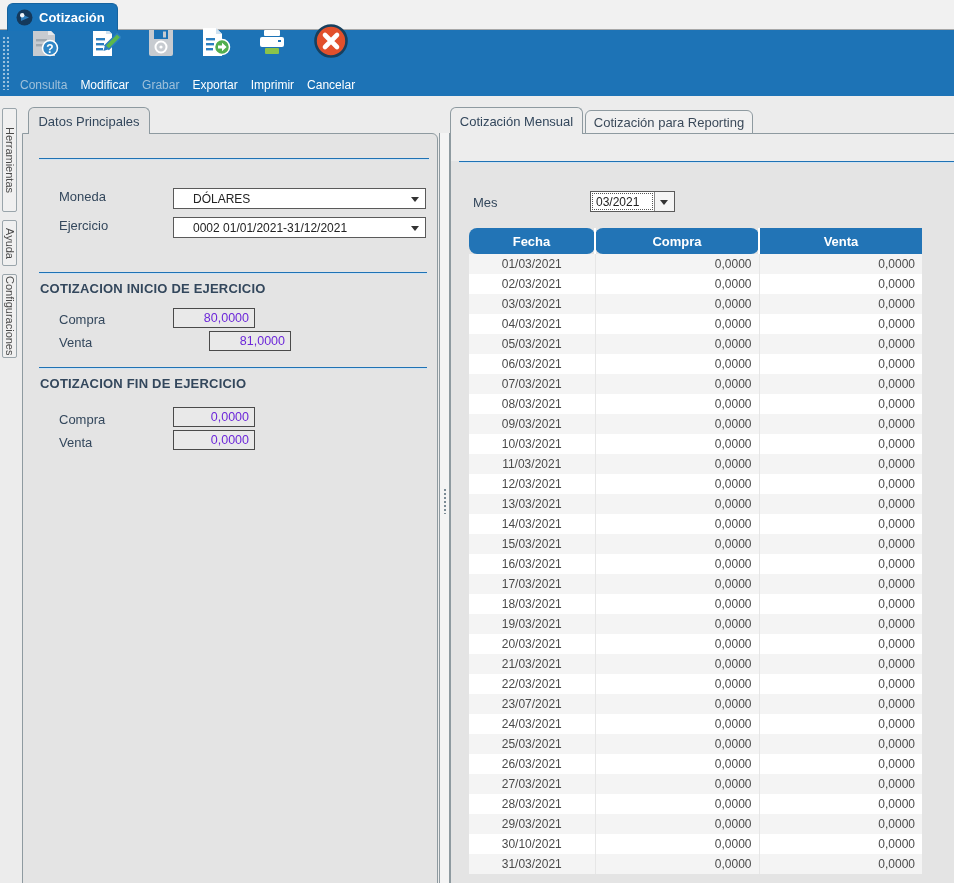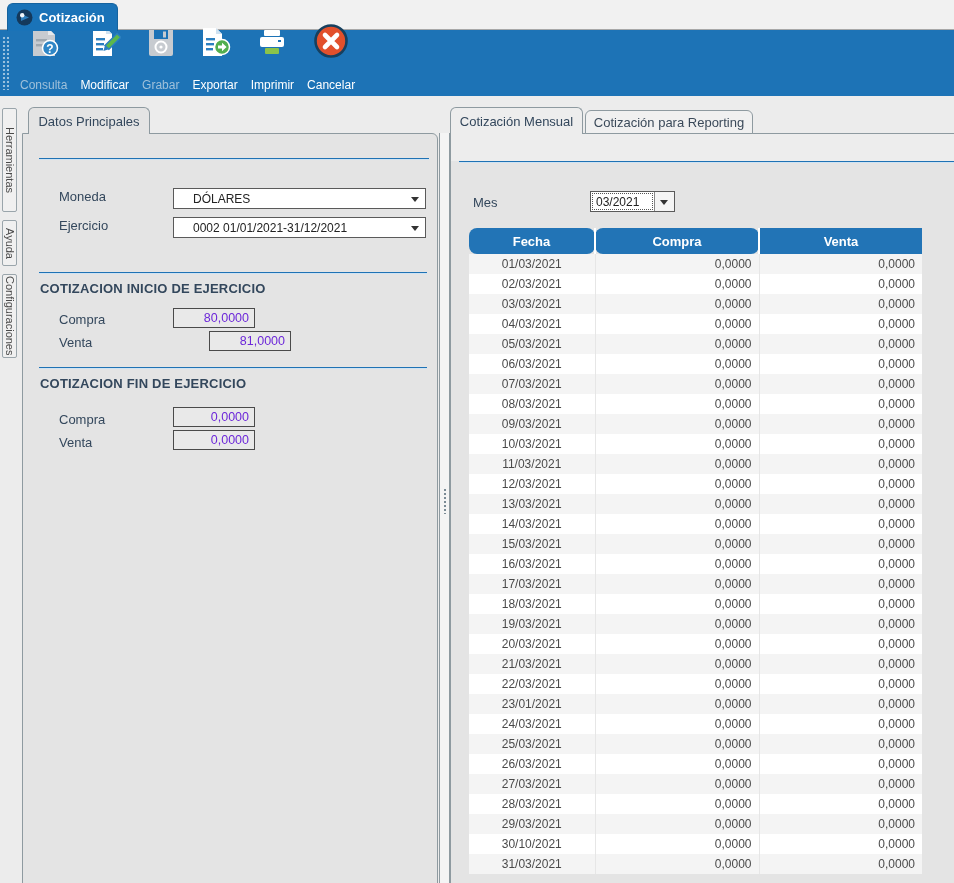--- a/index.html
+++ b/index.html
@@ -382,21 +382,21 @@
             <td class="c-fecha sep">21/03/2021</td>
             <td class="c-num sep">0,0000</td>
             <td class="c-num">0,0000</td>
           </tr>
           <tr>
             <td class="c-fecha sep">22/03/2021</td>
             <td class="c-num sep">0,0000</td>
             <td class="c-num">0,0000</td>
           </tr>
           <tr>
-            <td class="c-fecha sep">23/01/2021</td>
+            <td class="c-fecha sep">23/07/2021</td>
             <td class="c-num sep">0,0000</td>
             <td class="c-num">0,0000</td>
           </tr>
           <tr>
             <td class="c-fecha sep">24/03/2021</td>
             <td class="c-num sep">0,0000</td>
             <td class="c-num">0,0000</td>
           </tr>
           <tr>
             <td class="c-fecha sep">25/03/2021</td>

